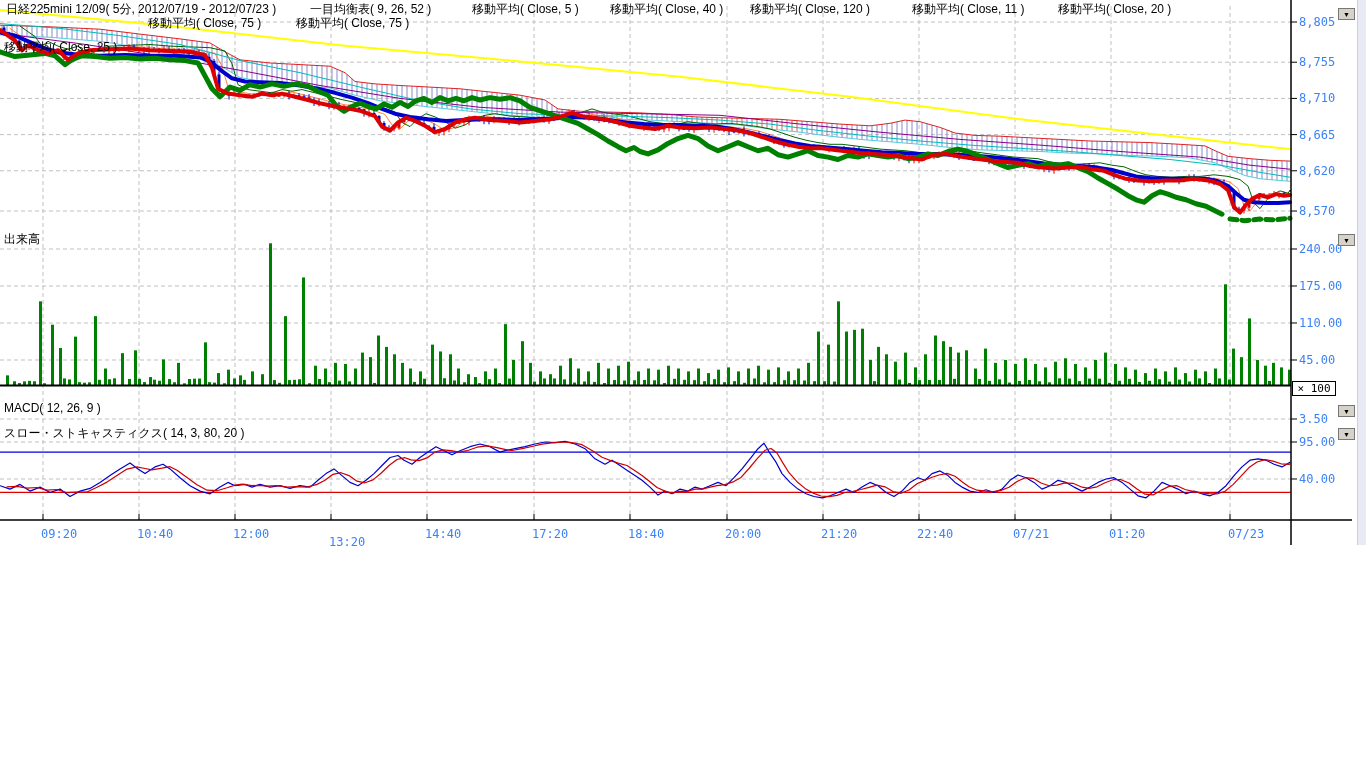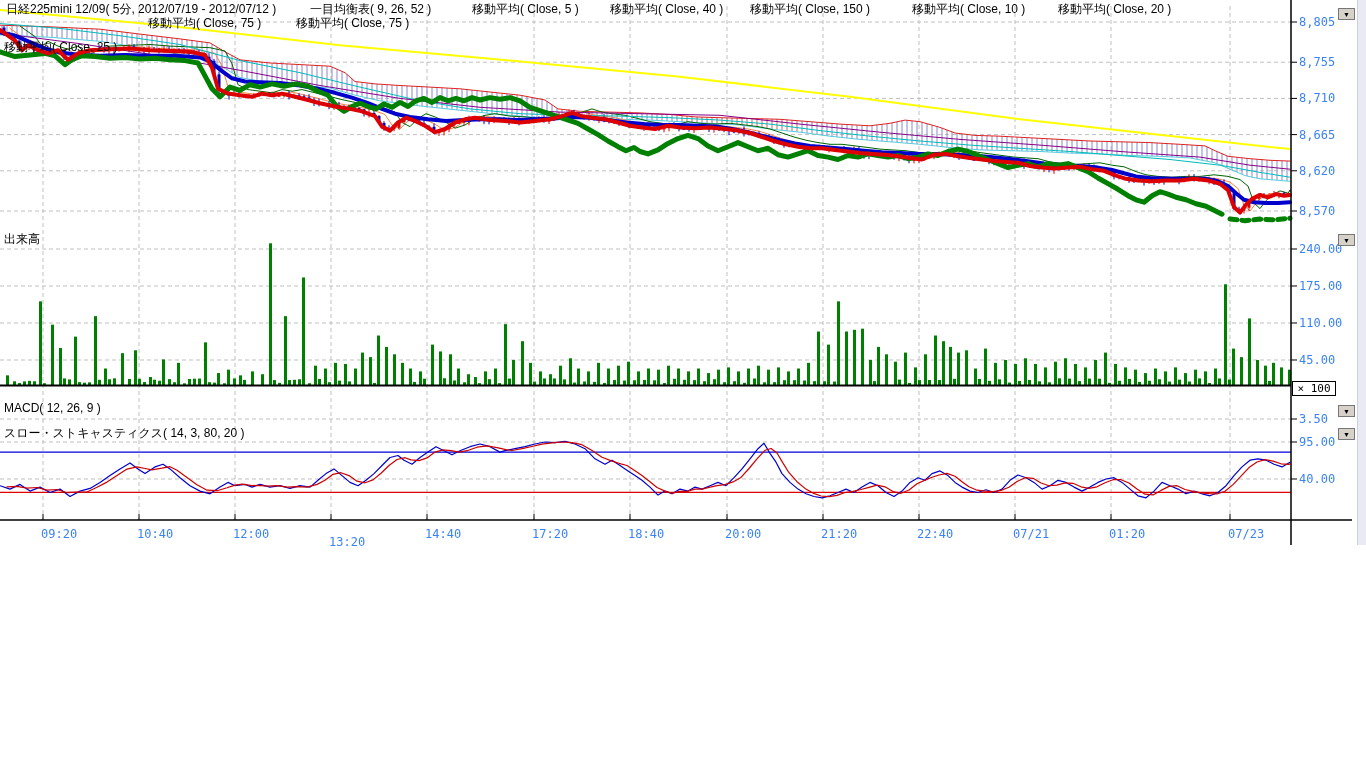--- a/index.html
+++ b/index.html
@@ -1131,26 +1131,26 @@
     <div class="lbl" style="left: 1299px; top: 127.602px;">8,665</div>
     <div class="lbl" style="left: 1299px; top: 163.796px;">8,620</div>
     <div class="lbl" style="left: 1299px; top: 204.011px;">8,570</div>
     <div class="lbl" style="left: 1299px; top: 241.992px;">240.00</div>
     <div class="lbl" style="left: 1299px; top: 278.99px; text-align: center;">175.00</div>
     <div class="lbl" style="left: 1299px; top: 315.988px;">110.00</div>
     <div class="lbl" style="left: 1299px; top: 352.986px;">45.00</div>
     <div class="lbl" style="left: 1299px; top: 412px;">3.50</div>
     <div class="lbl" style="left: 1299px; top: 435px;">95.00</div>
     <div class="lbl" style="left: 1299px; top: 471.998px;">40.00</div>
-    <div class="jl" style="left: 6px; top: 1px;">日経225mini 12/09( 5分, 2012/07/19 - 2012/07/12 )</div>
+    <div class="jl" style="left: 6px; top: 1px;">日経225mini 12/09( 5分, 2012/07/19 - 2012/07/23 )</div>
     <div class="jl" style="left: 310px; top: 1px;">一目均衡表( 9, 26, 52 )</div>
     <div class="jl" style="left: 472px; top: 1px;">移動平均( Close, 5 )</div>
     <div class="jl" style="left: 610px; top: 1px;">移動平均( Close, 40 )</div>
-    <div class="jl" style="left: 750px; top: 1px;">移動平均( Close, 150 )</div>
-    <div class="jl" style="left: 912px; top: 1px;">移動平均( Close, 10 )</div>
+    <div class="jl" style="left: 750px; top: 1px;">移動平均( Close, 120 )</div>
+    <div class="jl" style="left: 912px; top: 1px;">移動平均( Close, 11 )</div>
     <div class="jl" style="left: 1058px; top: 1px;">移動平均( Close, 20 )</div>
     <div class="jl" style="left: 4px; top: 15px; margin-top: 24px;">移動平均( Close, 25 )</div>
     <div class="jl" style="left: 148px; top: 15px;">移動平均( Close, 75 )</div>
     <div class="jl" style="left: 296px; top: 15px;">移動平均( Close, 75 )</div>
     <div class="ddbtn" style="left: 1338px; top: 8px;">▼</div>
     <div class="ddbtn" style="left: 1338px; top: 234px;">▼</div>
     <div class="ddbtn" style="left: 1338px; top: 405px;">▼</div>
     <div class="ddbtn" style="left: 1338px; top: 428px;">▼</div>
 
 </div>

